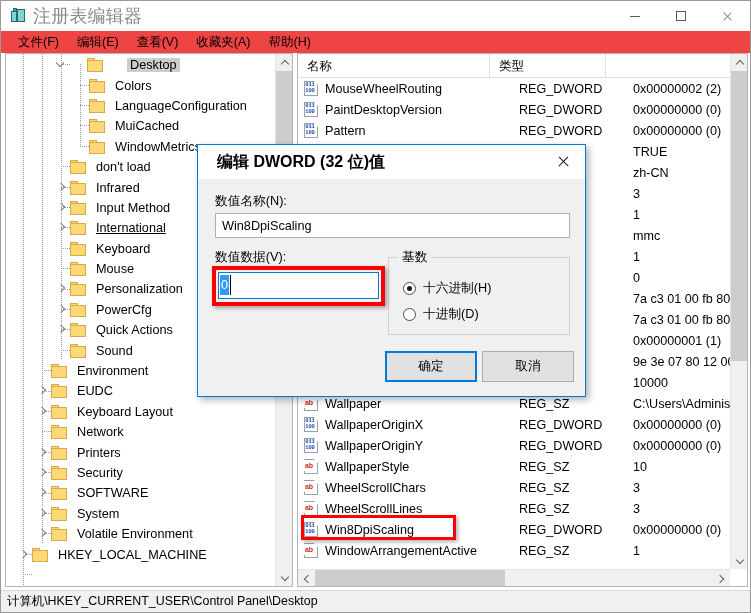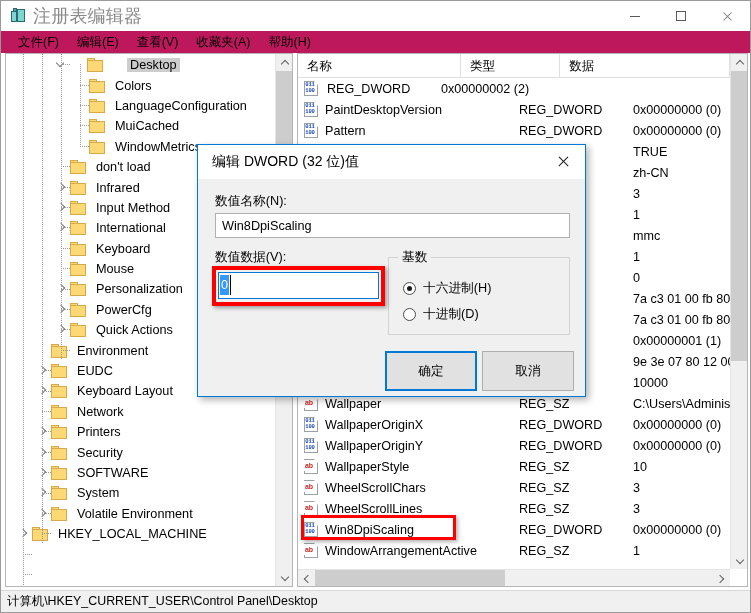--- a/index.html
+++ b/index.html
@@ -44,21 +44,21 @@
   .gl-close { display:block; width:11px; height:11px; position:relative; }
   .gl-close:before, .gl-close:after{
     content:""; position:absolute; left:0; top:5px; width:11px; height:1px; background:#8d8d8d;
   }
   .gl-close:before{ transform: rotate(45deg); }
   .gl-close:after{ transform: rotate(-45deg); }
 
   
   #menubar {
     position: absolute; left: 0; top: 30px; width: 749px; height: 22px;
-    background: #be185d; display: flex; align-items: center; padding-left: 8px;
+    background: #ef4444; display: flex; align-items: center; padding-left: 8px;
   }
   .menu-item {
     font-size: 12.5px; color: #000; padding: 2px 9px; cursor: default;
   }
 
   
   #tree-pane {
     position: absolute; left: 4px; top: 52px; width: 288px; height: 534px;
     background: #fff; border: 1px solid #b5b5b5; overflow: hidden;
   }
@@ -193,21 +193,21 @@
   #dialog {
     position: absolute; left: 196px; top: 143px; width: 389px; height: 253px;
     background: #f0f0f0; border: 1px solid #0078d7;
     box-shadow: 3px 3px 7px rgba(0,0,0,.30);
     z-index: 50;
   }
   #dlg-title {
     position: absolute; left: 0; top: 0; right: 0; height: 34px;
     background: #ffffff; display: flex; align-items: center;
   }
-  #dlg-title .t { font-size: 14px; color: #000; margin-left: 14px; }
+  #dlg-title .t { font-size: 16px; color: #000; margin-left: 19px; font-weight: bold; }
   #dlg-close {
     position: absolute; right: 0; top: 0; width: 44px; height: 33px;
     display: flex; align-items: center; justify-content: center;
   }
   .dx { position: relative; display: block; width: 13px; height: 13px; }
   .dx:before, .dx:after {
     content:""; position:absolute; left:0; top:6px; width:13px; height:1.3px; background:#1b1b1b;
   }
   .dx:before{ transform: rotate(45deg);} .dx:after{ transform: rotate(-45deg);}
 
@@ -261,21 +261,21 @@
     position: relative; flex: none;
   }
   .radio-row .ro.on:after {
     content:""; position:absolute; left:3px; top:3px; width:5px; height:5px;
     border-radius:50%; background:#1b1b1b;
   }
   #radio-hex { top: 22px; }
   #radio-dec { top: 48px; }
 
   .dbtn {
-    position: absolute; height: 40px; width: 92px;
+    position: absolute; height: 31px; width: 92px;
     background: #e1e1e1; border: 1px solid #adadad;
     font-family: "Liberation Sans", sans-serif; font-size: 12.7px; color: #000;
     display: flex; align-items: center; justify-content: center;
   }
   #btn-ok { left: 187px; top: 206px; background: #e1e1e1; border: 2px solid #0078d7; }
   #btn-cancel { left: 284px; top: 206px; }
 
   
   #redbox-row {
     position: absolute; left: 300px; top: 514px; width: 155px; height: 25px;
@@ -383,75 +383,83 @@
           <div class="tnode" style="padding-left: 48px;">
             <span class="twist">
               <i class="chev"></i>
             </span>
             <span class="folder">
               <span class="ftab"></span>
               <span class="fbody"></span>
             </span>
             <span class="tlabel">Input Method</span>
           </div>
+          <div class="tnode" style="padding-left: 48px; text-decoration: underline;">
+            <span class="twist">
+              <i class="chev"></i>
+            </span>
+            <span class="folder">
+              <span class="ftab"></span>
+              <span class="fbody"></span>
+            </span>
+            <span class="tlabel">International</span>
+          </div>
           <div class="tnode" style="padding-left: 48px;">
-            <span class="twist">
-              <i class="chev"></i>
-            </span>
-            <span class="folder">
-              <span class="ftab"></span>
-              <span class="fbody"></span>
-            </span>
-            <span class="tlabel">International</span>
+            <span class="twist"></span>
+            <span class="folder">
+              <span class="ftab"></span>
+              <span class="fbody"></span>
+            </span>
+            <span class="tlabel">Keyboard</span>
           </div>
           <div class="tnode" style="padding-left: 48px;">
             <span class="twist"></span>
             <span class="folder">
               <span class="ftab"></span>
               <span class="fbody"></span>
             </span>
-            <span class="tlabel">Keyboard</span>
+            <span class="tlabel">Mouse</span>
           </div>
           <div class="tnode" style="padding-left: 48px;">
-            <span class="twist"></span>
-            <span class="folder">
-              <span class="ftab"></span>
-              <span class="fbody"></span>
-            </span>
-            <span class="tlabel">Mouse</span>
+            <span class="twist">
+              <i class="chev"></i>
+            </span>
+            <span class="folder">
+              <span class="ftab"></span>
+              <span class="fbody"></span>
+            </span>
+            <span class="tlabel">Personalization</span>
           </div>
           <div class="tnode" style="padding-left: 48px;">
             <span class="twist">
               <i class="chev"></i>
             </span>
             <span class="folder">
               <span class="ftab"></span>
               <span class="fbody"></span>
             </span>
-            <span class="tlabel">Personalization</span>
+            <span class="tlabel">PowerCfg</span>
           </div>
           <div class="tnode" style="padding-left: 48px;">
             <span class="twist">
               <i class="chev"></i>
             </span>
             <span class="folder">
               <span class="ftab"></span>
               <span class="fbody"></span>
             </span>
-            <span class="tlabel">PowerCfg</span>
+            <span class="tlabel">Quick Actions</span>
           </div>
           <div class="tnode" style="padding-left: 48px;">
-            <span class="twist">
-              <i class="chev"></i>
-            </span>
-            <span class="folder">
-              <span class="ftab"></span>
-              <span class="fbody"></span>
-            </span>
-            <span class="tlabel">Quick Actions</span>
+            <span class="twist"></span>
+            <span class="folder">
+              <span class="ftab"></span>
+              <span class="fbody"></span>
+            </span>
+            <span class="tlabel">Sound</span>
           </div>
           <div class="tnode" style="padding-left: 29px;">
             <span class="twist"></span>
             <span class="folder">
               <span class="ftab"></span>
               <span class="fbody"></span>
             </span>
             <span class="tlabel">Environment</span>
           </div>
           <div class="tnode" style="padding-left: 29px;">
@@ -585,28 +593,28 @@
       <div class="arw dn">
           <i></i>
         </div>
     </div>
   </div>
 
   <div id="list-pane">
     <div id="list-head">
         <div class="hcell" style="width: 192px;">名称</div>
         <div class="hcell" style="width: 116px;">类型</div>
-        <div class="hcell" style="width: 200px;">数据</div>
       </div>
     <div id="list-body">
         <div class="lrow">
           <span class="licon dw">
             <span class="pg"></span>
             <span class="bits">011<br>100</span>
           </span>
+          <span class="c-name">MouseWheelRouting</span>
           <span class="c-type">REG_DWORD</span>
           <span class="c-data">0x00000002 (2)</span>
         </div>
         <div class="lrow">
           <span class="licon dw">
             <span class="pg"></span>
             <span class="bits">011<br>100</span>
           </span>
           <span class="c-name">PaintDesktopVersion</span>
           <span class="c-type">REG_DWORD</span>

